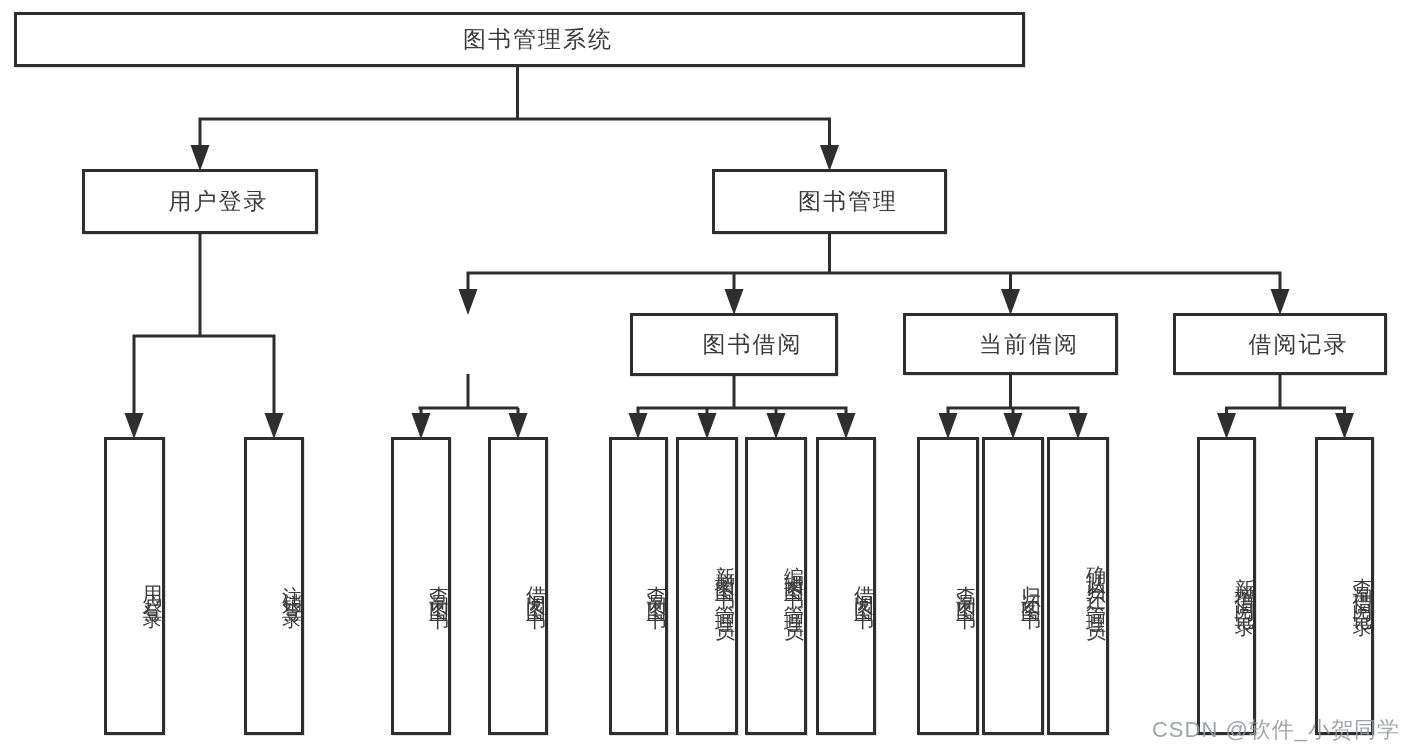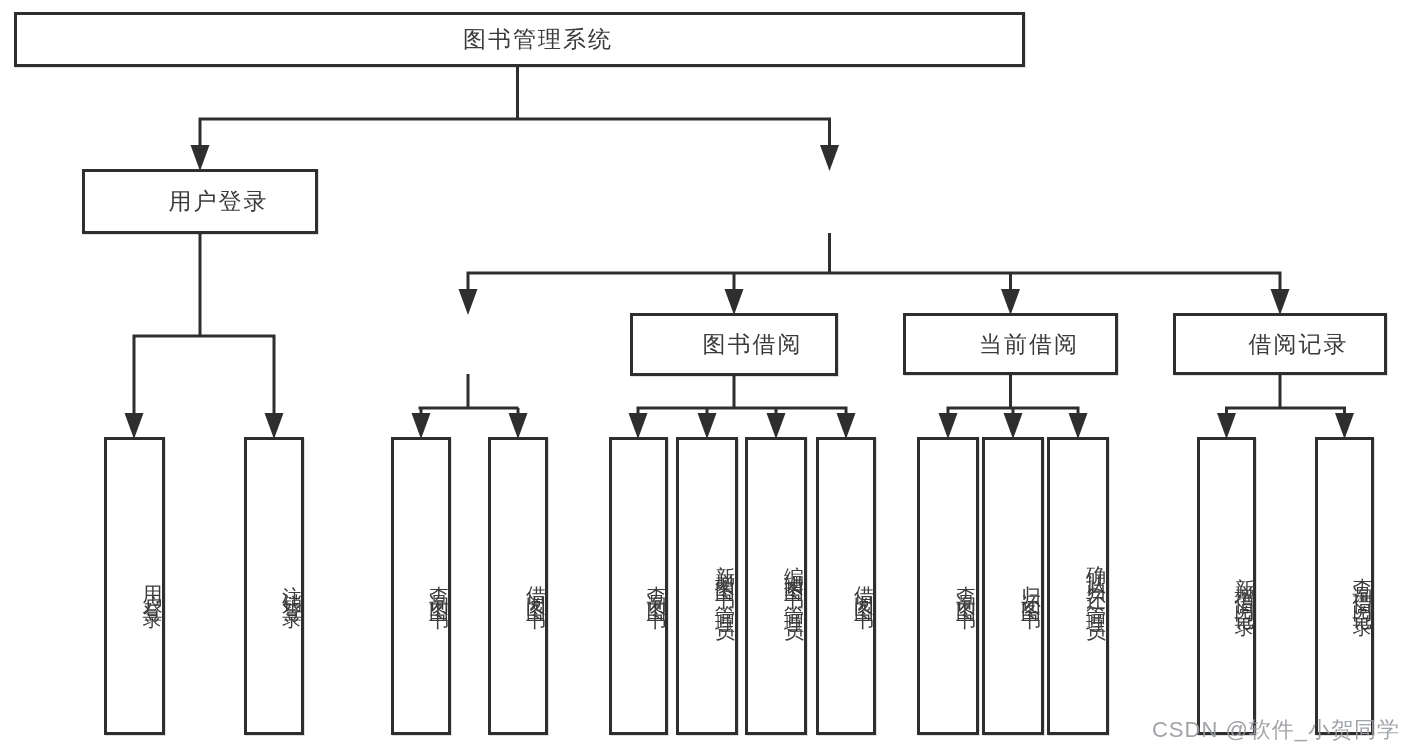--- a/index.html
+++ b/index.html
@@ -103,20 +103,23 @@
     </g>
   </svg>
 
   <div class="node" style="left:14px;top:12px;width:1011px;height:55px">
     <span class="lbl-h">图书管理系统</span>
   </div>
 
   <div class="node" style="left:82px;top:169px;width:236px;height:65px">
     <span class="lbl-h">用户登录</span>
   </div>
+  <div class="node" style="left:712px;top:169px;width:235px;height:65px">
+    <span class="lbl-h">图书管理</span>
+  </div>
 
   <div class="node" style="left:903px;top:313px;width:215px;height:62px">
     <span class="lbl-h">当前借阅</span>
   </div>
   <div class="node" style="left:630px;top:313px;width:208px;height:63px">
     <span class="lbl-h">图书借阅</span>
   </div>
   <div class="node" style="left:1173px;top:313px;width:214px;height:62px">
     <span class="lbl-h">借阅记录</span>
   </div>

